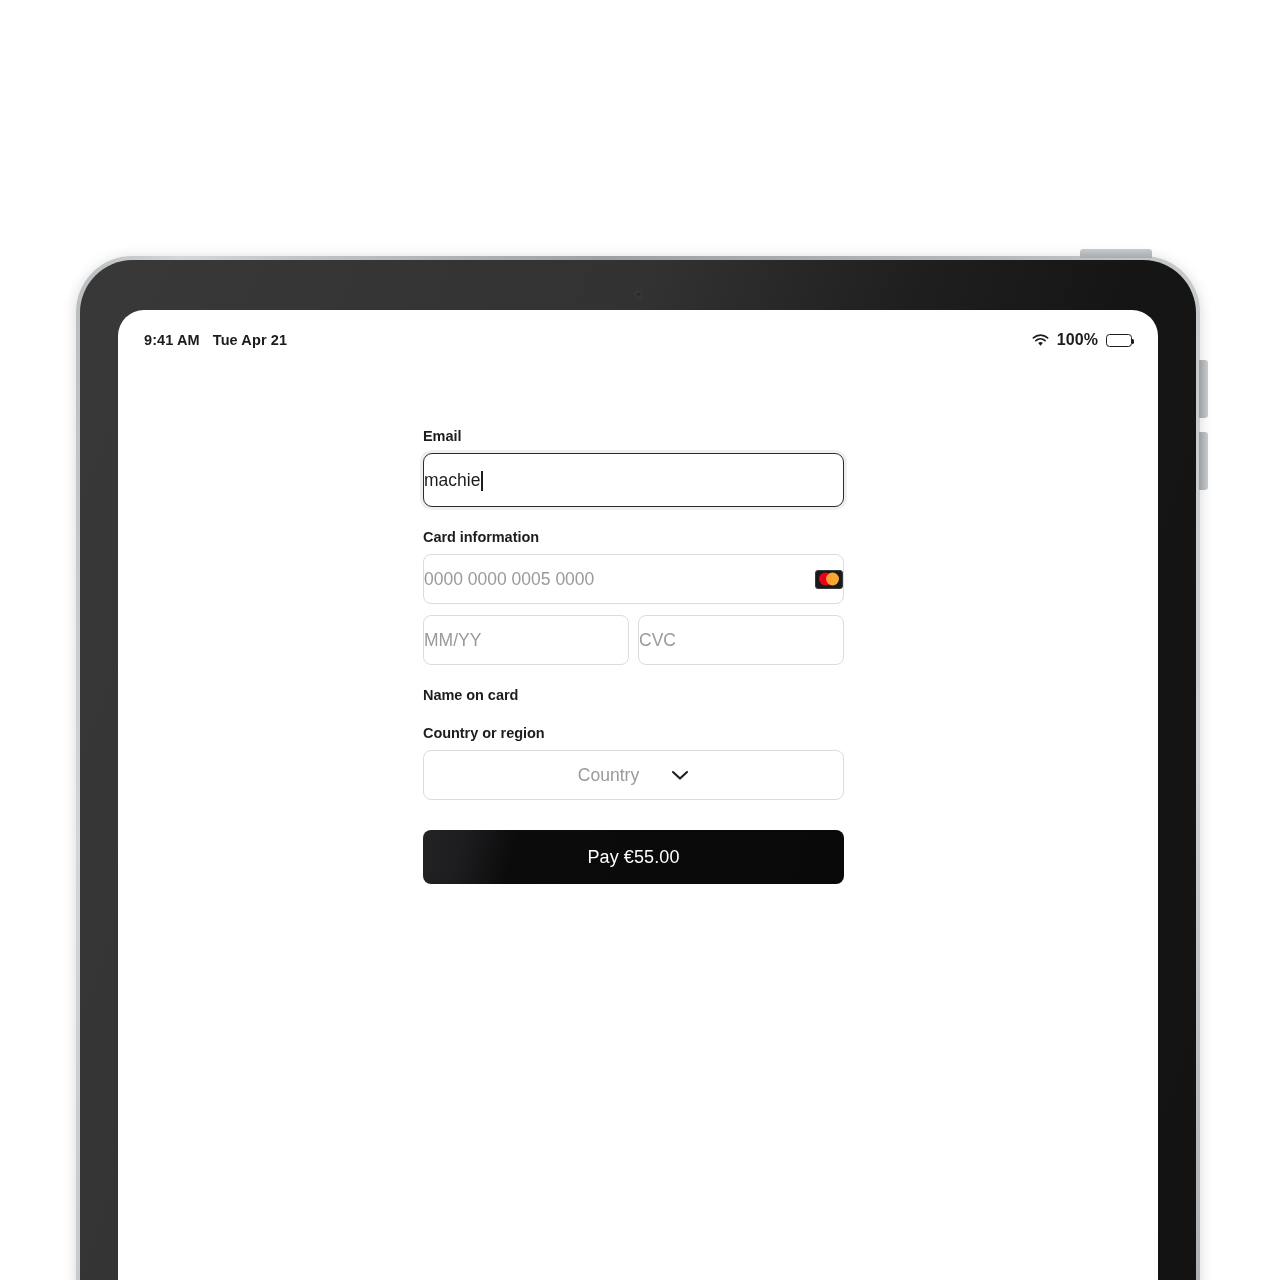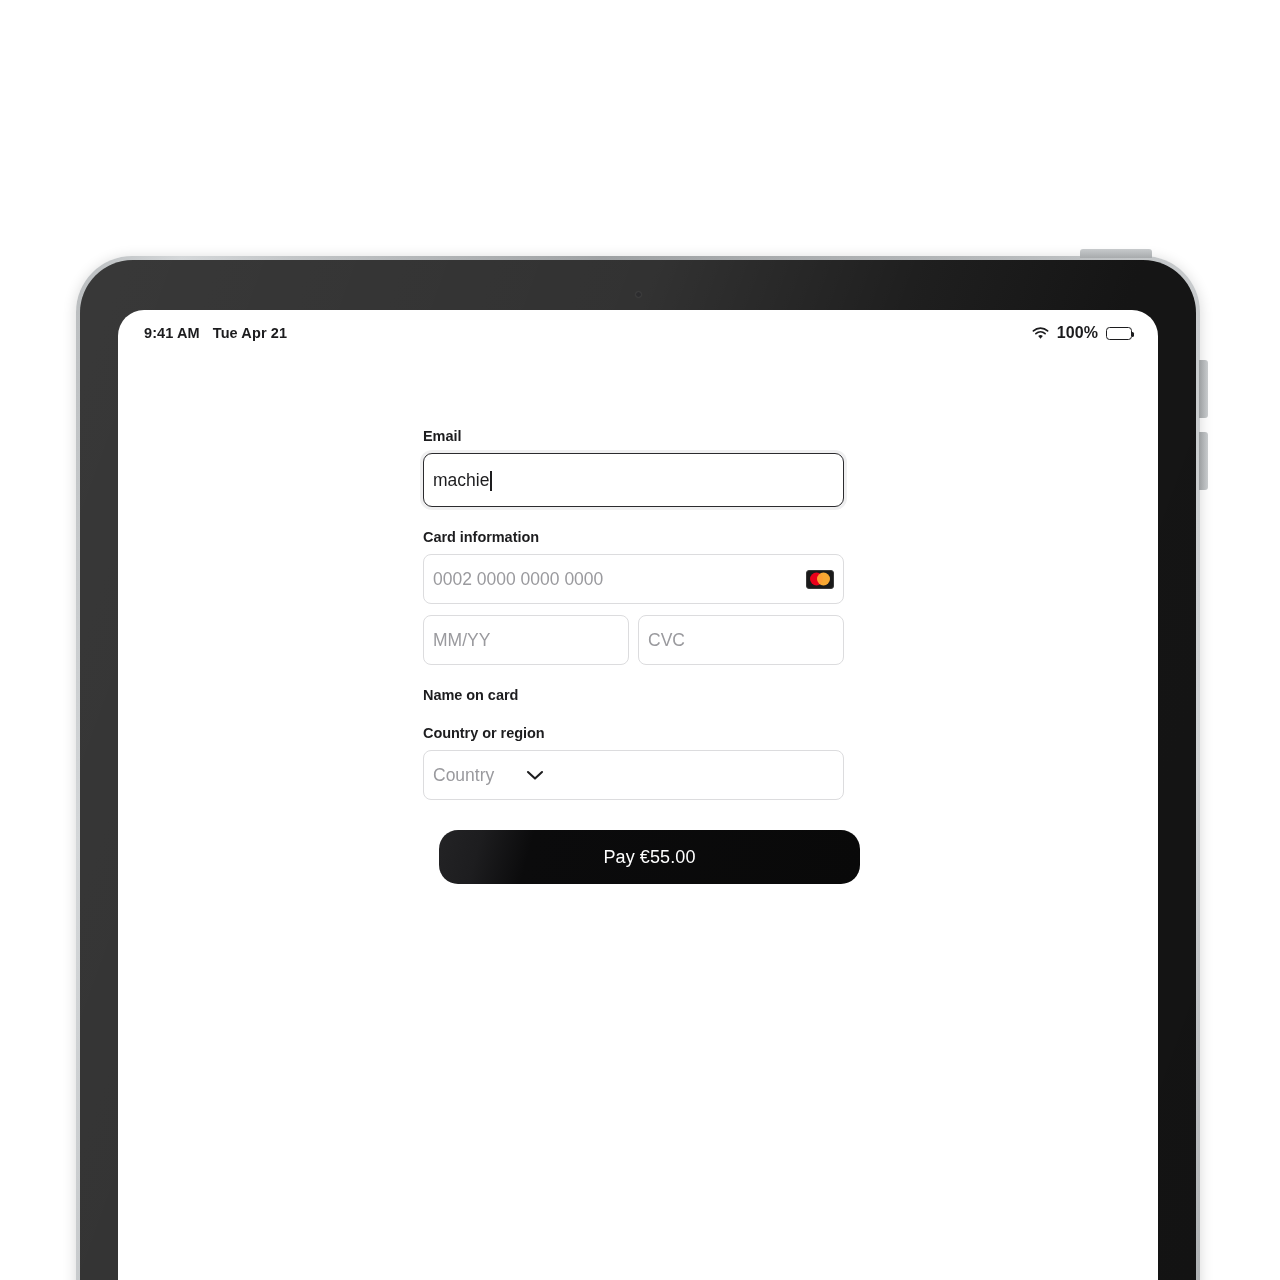--- a/index.html
+++ b/index.html
@@ -108,21 +108,21 @@
     width: 9px;
     height: 58px;
     border-radius: 0 3px 3px 0;
     background: linear-gradient(90deg, #9b9ea0, #c8cbcd);
   }
 
   
   .statusbar {
     position: absolute;
     left: 0;
-    top: 1px;
+    top: 8px;
     width: 1040px;
     height: 44px;
     display: flex;
     align-items: center;
     justify-content: space-between;
     padding: 0 26px;
     box-sizing: border-box;
     font-size: 14.5px;
     font-weight: bold;
     color: #1c1c1e;
@@ -181,21 +181,21 @@
 
   .input {
     width: 100%;
     height: 50px;
     box-sizing: border-box;
     border: 1px solid #dcdcde;
     border-radius: 8px;
     background: #ffffff;
     display: flex;
     align-items: center;
-    padding: 0 9px;
+    padding: 0 0;
     font-size: 17.5px;
     color: #9a9a9e;
     position: relative;
   }
 
   .input.focused {
     border: 1.6px solid #2b2b2e;
     border-radius: 9px;
     height: 54px;
     color: #1d1d1f;
@@ -239,40 +239,39 @@
   .mc-yellow { right: 3px; background: #f79e1b; mix-blend-mode: screen; }
 
   .row-2 {
     display: flex;
     gap: 9px;
     margin-top: 11px;
   }
   .row-2 .input { flex: 1; }
 
   
-  .select-field { justify-content: flex-start; gap: 32px; }
+  .select-field { justify-content: center; gap: 32px; }
   .chevron { flex: none; display: block; }
 
   
   .pay-btn {
     width: 100%;
     height: 54px;
     border: none;
-    border-radius: 19px;
+    border-radius: 8px;
     background: linear-gradient(105deg, #232325 0%, #1d1d1f 10%, #0b0b0c 22%, #090909 100%);
     color: #ffffff;
     font-size: 18px;
     font-family: "Liberation Sans", sans-serif;
     display: flex;
     align-items: center;
     justify-content: center;
     letter-spacing: 0.1px;
     margin-top: 30px;
     cursor: pointer;
-    margin-left: 16px;
   }
 </style>
 </head>
 <body>
 
 <div id="stage">
 
   <div class="tablet-outer">
 
     <div class="btn-power"></div>
@@ -311,21 +310,21 @@
             <div class="field-label">Email</div>
             <div class="input focused">
               <span class="input-value">machie</span>
                 <span class="caret"></span>
             </div>
           </div>
 
           <div class="group">
             <div class="field-label">Card information</div>
             <div class="input card-number">
-              <span>0002 0000 0000 0000</span>
+              <span>0000 0000 0005 0000</span>
               <span class="card-brand">
                 <span class="mc-red"></span>
                 <span class="mc-yellow"></span>
               </span>
             </div>
             <div class="row-2">
               <div class="input">
                 <span>MM/YY</span>
               </div>
               <div class="input">

